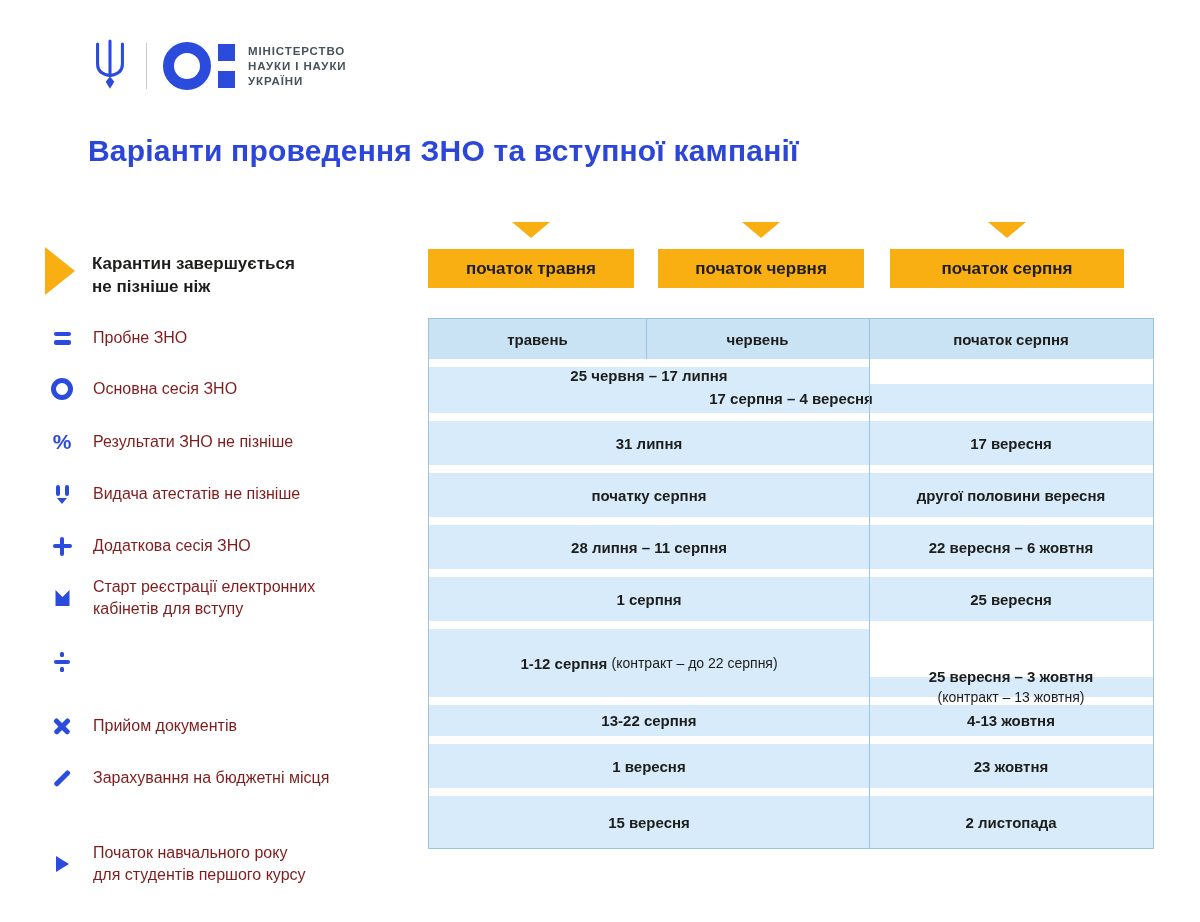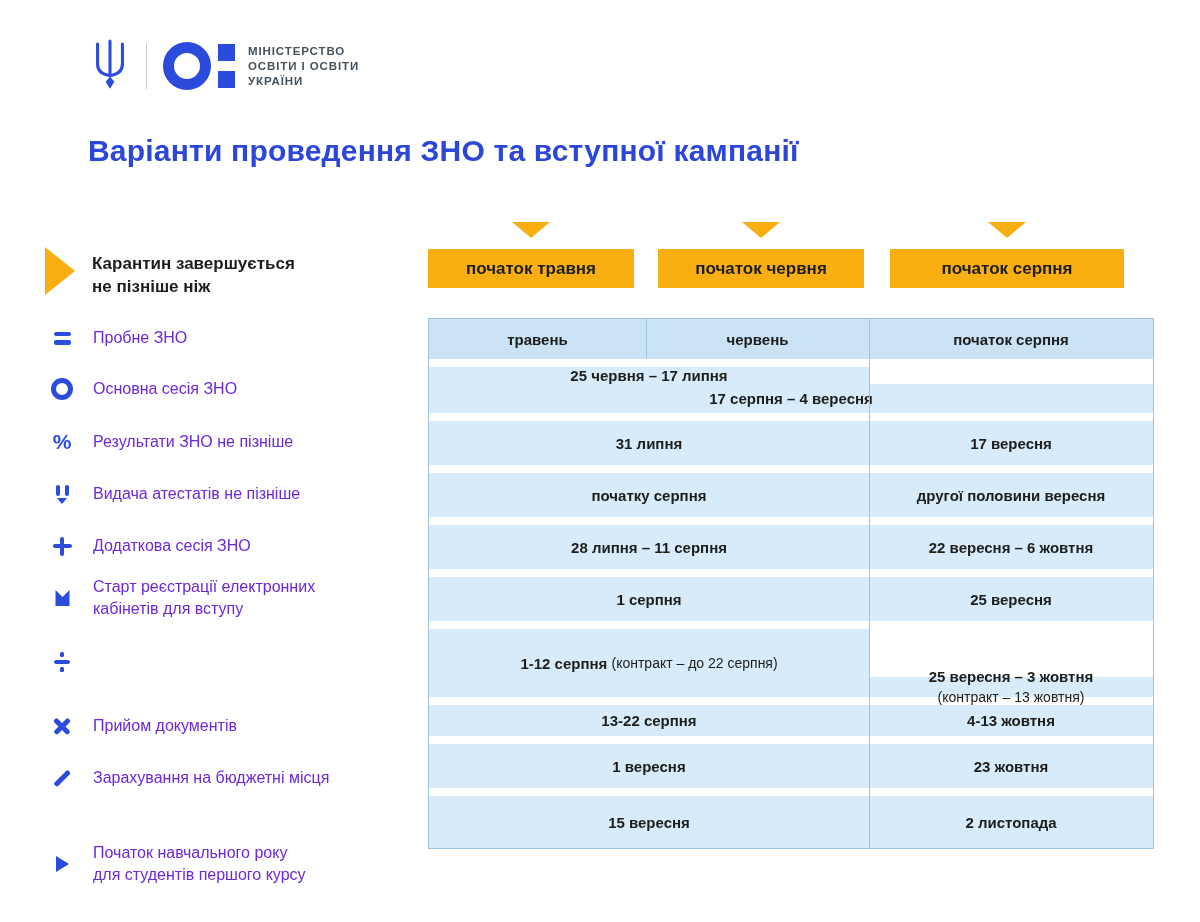--- a/index.html
+++ b/index.html
@@ -29,21 +29,21 @@
 
   
   .scen-btn{top:249px;height:39px;background:#f9ae12;display:flex;align-items:center;justify-content:center;
     font-size:17px;font-weight:bold;color:#1d1d1b;}
   .scen-tri{top:222px;width:0;height:0;
     border-top:16px solid #f9ae12;border-left:19px solid transparent;border-right:19px solid transparent;}
 
   
   .leftrow{left:45px;width:380px;display:flex;align-items:center;}
   .icon-box{width:34px;min-width:34px;display:flex;align-items:center;justify-content:center;}
-  .leftlabel{margin-left:14px;font-size:16px;line-height:22px;color:#6d28d9;}
+  .leftlabel{margin-left:14px;font-size:16px;line-height:22px;color:#7f1d1d;}
   .leftlabel span{display:block;}
 
   .ic-equals{display:flex;flex-direction:column;gap:4px;}
   .ic-equals i{display:block;width:17px;height:4.5px;background:#2b4bdc;border-radius:2px;}
   .ic-ring{width:12px;height:12px;border:5px solid #2b4bdc;border-radius:50%;}
   .ic-percent{font-size:21px;font-weight:bold;color:#2b4bdc;}
   .ic-cert{display:flex;flex-direction:column;align-items:center;}
   .ic-cert .bars{display:flex;gap:5px;}
   .ic-cert .bars i{display:block;width:4px;height:11px;background:#2b4bdc;border-radius:2px;}
   .ic-cert .tri{margin-top:2px;width:0;height:0;border-top:6px solid #2b4bdc;
@@ -92,21 +92,21 @@
   <span class="logo-divider"></span>
   <span class="mark">
     <span class="mark-ring"></span>
     <span class="mark-colon">
       <i class="mark-sq"></i>
         <i class="mark-sq"></i>
     </span>
   </span>
   <span class="ministry-text">
     <span>МІНІСТЕРСТВО</span>
-    <span style="display:block">ОСВІТИ І ОСВІТИ</span>
+    <span style="display:block">НАУКИ І НАУКИ</span>
     <span>УКРАЇНИ</span>
   </span>
 </div>
 
 <div class="abs page-title">Варіанти проведення ЗНО та вступної кампанії</div>
 
 <div class="abs q-arrow"></div>
 <div class="abs q-label">
   <span style="display:block">Карантин завершується</span>
   <span style="display:block">не пізніше ніж</span>

